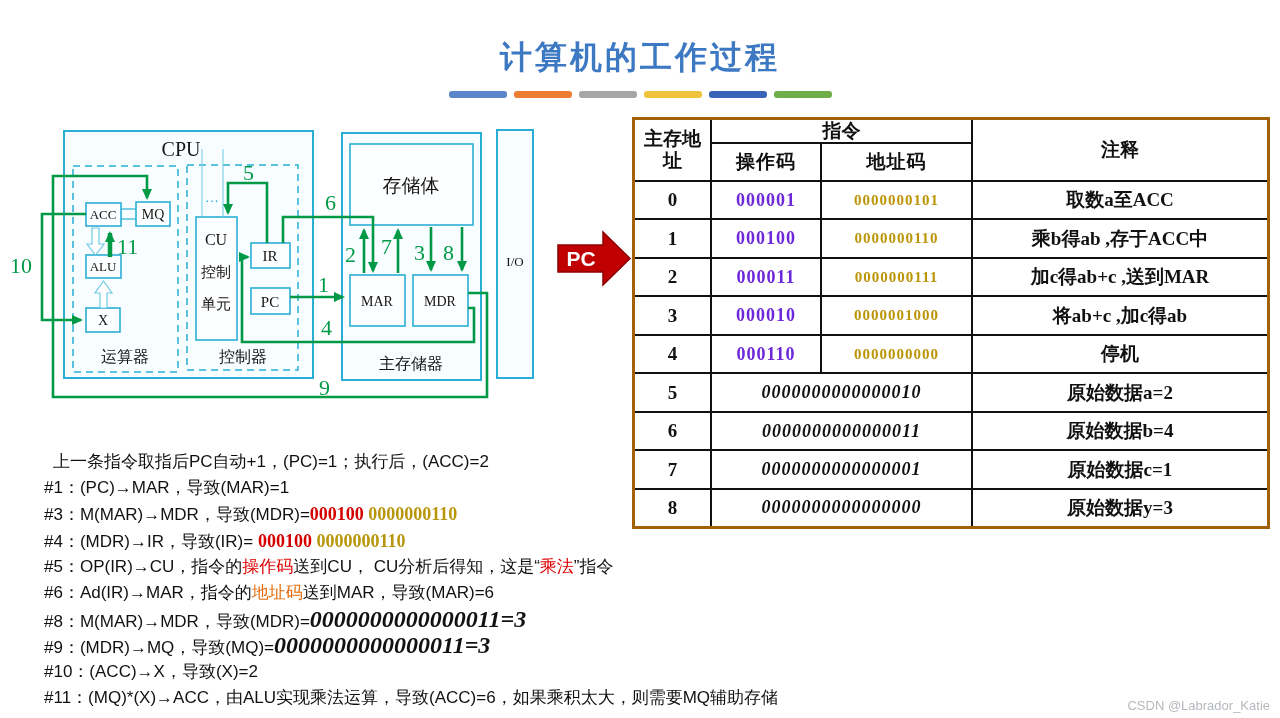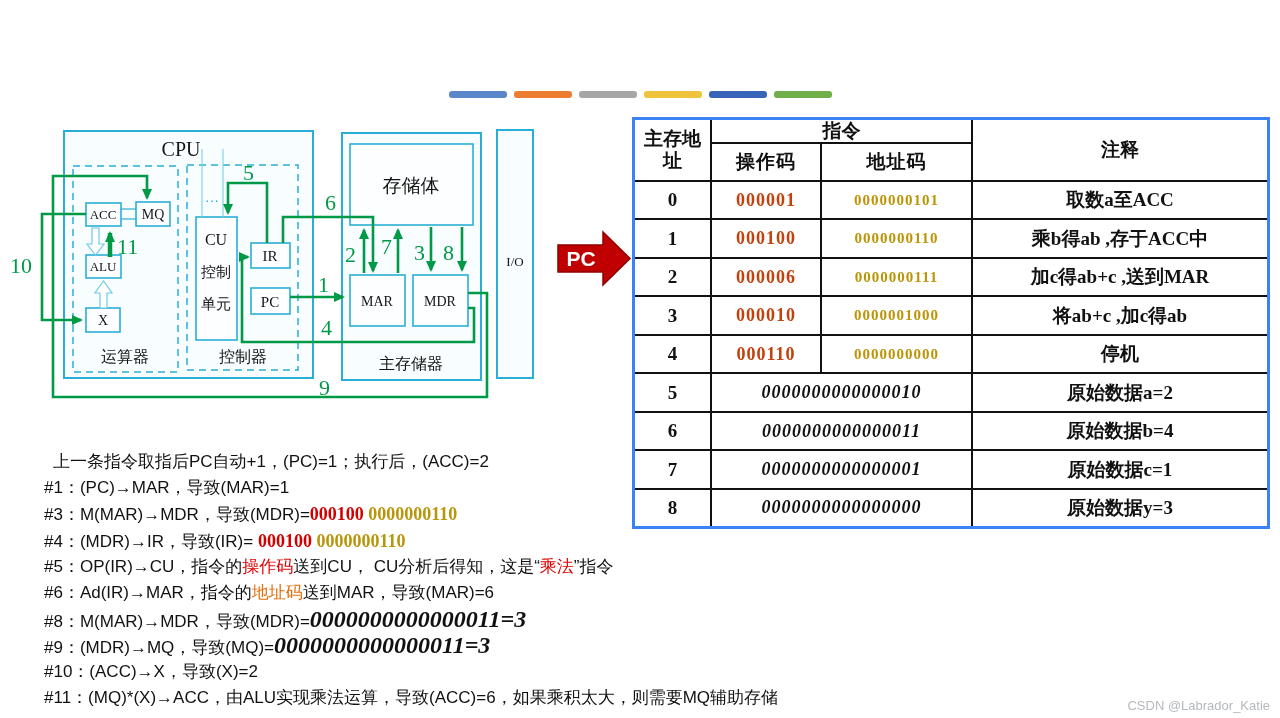--- a/index.html
+++ b/index.html
@@ -26,24 +26,24 @@
   .cyanline{stroke:#2aaed6;stroke-width:1.2;}
   .cyanthin{stroke:#79d0e6;stroke-width:1.1;}
   .cdots{fill:#2aaed6;font-size:14px;font-family:"Liberation Sans",sans-serif;}
   .pcarrow{fill:#c00000;stroke:#8b0000;stroke-width:1.5;}
   .pctext{fill:#ffffff;font-family:"Liberation Sans",sans-serif;font-weight:bold;font-size:21px;text-anchor:middle;}
 
   
   #memtable{position:absolute;left:632px;top:117px;border-collapse:collapse;
             font-family:"Liberation Serif",serif;font-weight:bold;color:#111;}
   #memtable td,#memtable th{border:2px solid #111;text-align:center;padding:0 4px;}
-  #memtable{border:3px solid #3b82f6;}
+  #memtable{border:3px solid #a16207;}
   #memtable th{font-size:19px;font-weight:bold;line-height:1.15;}
   .addr-cell{width:67px;font-size:19px;}
-  .opcode-cell{width:100px;font-size:18px;color:#c2410c;letter-spacing:1px;}
+  .opcode-cell{width:100px;font-size:18px;color:#6d28d9;letter-spacing:1px;}
   .addrcode-cell{width:141px;font-size:15px;color:#bc9507;letter-spacing:1px;}
   .value-cell{font-size:18px;font-style:italic;letter-spacing:1px;}
   .comment-cell{width:286px;font-size:19px;}
   #memtable tbody tr{height:38.5px;}
 
   
   #notes{position:absolute;left:44px;top:449px;width:940px;font-size:17px;white-space:pre;}
   .note-line{height:26.2px;line-height:26.2px;}
   .note-line:first-child{padding-left:9px;}
   .seg-k{color:#111;}
@@ -54,20 +54,21 @@
   .seg-i{color:#111;font-weight:bold;font-style:italic;font-family:"Liberation Serif",serif;font-size:24px;}
 
   
   #watermark{position:absolute;right:10px;bottom:5px;color:#b5b9bd;font-size:13px;}
 </style>
 </head>
 <body>
 
 <div id="stage">
 
+  <div id="title">计算机的工作过程</div>
   <div id="bars">
       <div class="bar" style="background: rgb(91, 134, 201);"></div>
       <div class="bar" style="background: rgb(237, 125, 49);"></div>
       <div class="bar" style="background: rgb(166, 166, 166);"></div>
       <div class="bar" style="background: rgb(240, 195, 60);"></div>
       <div class="bar" style="background: rgb(55, 99, 184);"></div>
       <div class="bar" style="background: rgb(111, 174, 73);"></div>
     </div>
 
   <svg id="diagram" width="645" height="420" viewBox="0 0 645 420">
@@ -172,21 +173,21 @@
           <td class="comment-cell">取数a至ACC</td>
         </tr>
         <tr>
           <td class="addr-cell">1</td>
           <td class="opcode-cell">000100</td>
           <td class="addrcode-cell">0000000110</td>
           <td class="comment-cell">乘b得ab ,存于ACC中</td>
         </tr>
         <tr>
           <td class="addr-cell">2</td>
-          <td class="opcode-cell">000006</td>
+          <td class="opcode-cell">000011</td>
           <td class="addrcode-cell">0000000111</td>
           <td class="comment-cell">加c得ab+c ,送到MAR</td>
         </tr>
         <tr>
           <td class="addr-cell">3</td>
           <td class="opcode-cell">000010</td>
           <td class="addrcode-cell">0000001000</td>
           <td class="comment-cell">将ab+c ,加c得ab</td>
         </tr>
         <tr>

